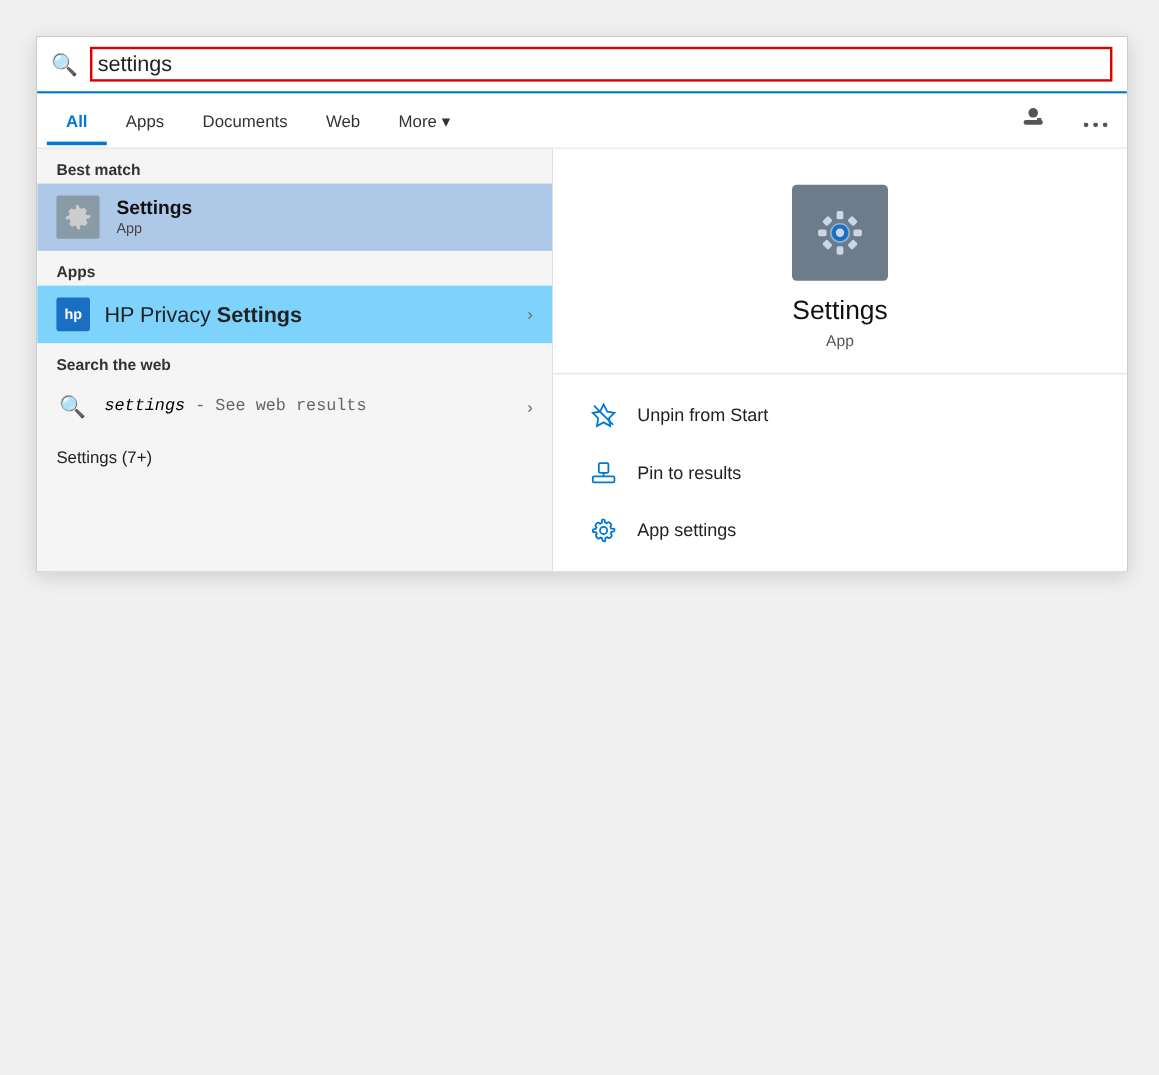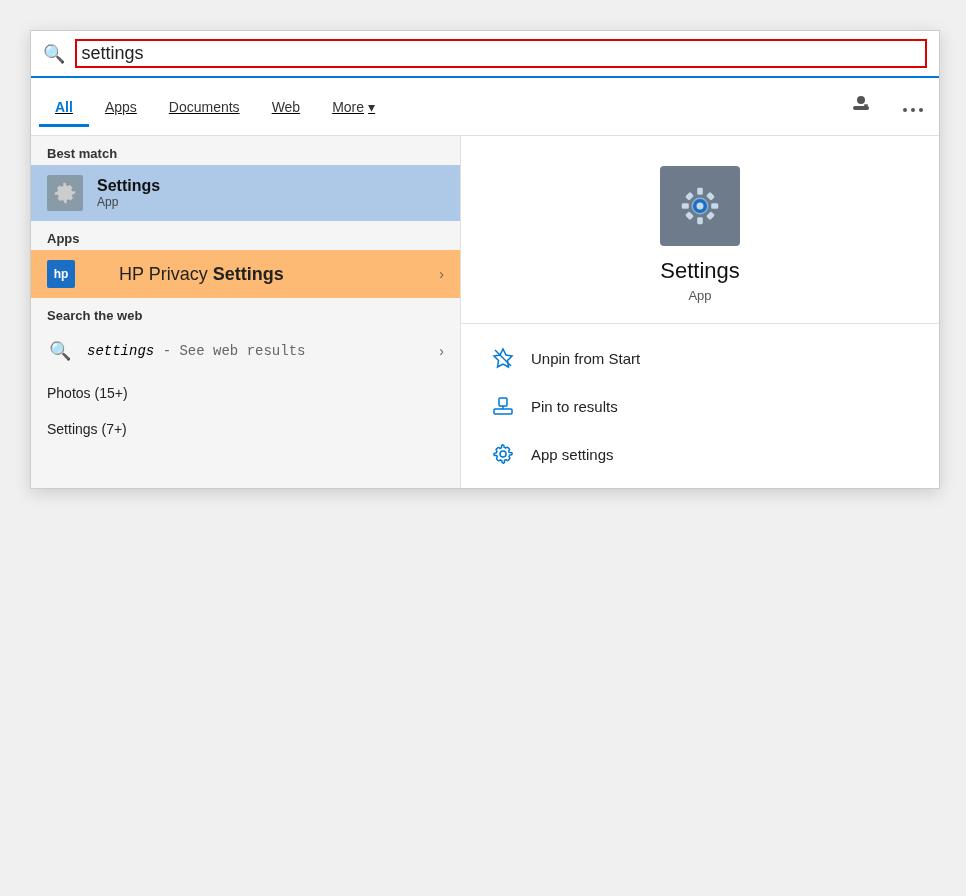--- a/index.html
+++ b/index.html
@@ -45,22 +45,21 @@
       padding: 2px 4px;
     }
 
     
     .tabs {
       display: flex;
       align-items: center;
       padding: 0 8px;
       background: #fff;
       border-bottom: 1px solid #e0e0e0;
-      height: 58px;
-      text-decoration: underline;
+      height: 46px;
     }
     .tab {
       padding: 12px 16px;
       font-size: 14px;
       color: #333;
       cursor: pointer;
       position: relative;
     }
     .tab.active {
       color: #0078d4;
@@ -143,24 +142,23 @@
     .best-match-text .item-sub {
       font-size: 12px;
       color: #444;
     }
 
     .list-item {
       display: flex;
       align-items: center;
       padding: 10px 16px;
       cursor: pointer;
-      background: #fdba74;
+      background: #7dd3fc;
       border-bottom: none;
       position: relative;
-      gap: 32px;
     }
     .list-item-label {
       flex: 1;
       font-size: 18px;
       color: #222;
     }
     .list-item-label .bold { font-weight: 700; }
     .list-item-arrow {
       color: #666;
       font-size: 14px;
@@ -368,23 +366,20 @@
       <div class="section-label">Search the web</div>
       <div class="web-search-item">
         <div class="web-search-icon">🔍</div>
         <div class="web-search-text">
           <span class="query">settings</span>
           <span class="see-web">- See web results</span>
         </div>
         <span class="list-item-arrow">›</span>
       </div>
 
-      <div class="expandable-item">
-        <span>Photos (15+)</span>
-      </div>
 
       <div class="expandable-item">
         <span>Settings (7+)</span>
       </div>
 
     </div>
 
     <div class="right-panel">
 
       <div class="app-detail">

